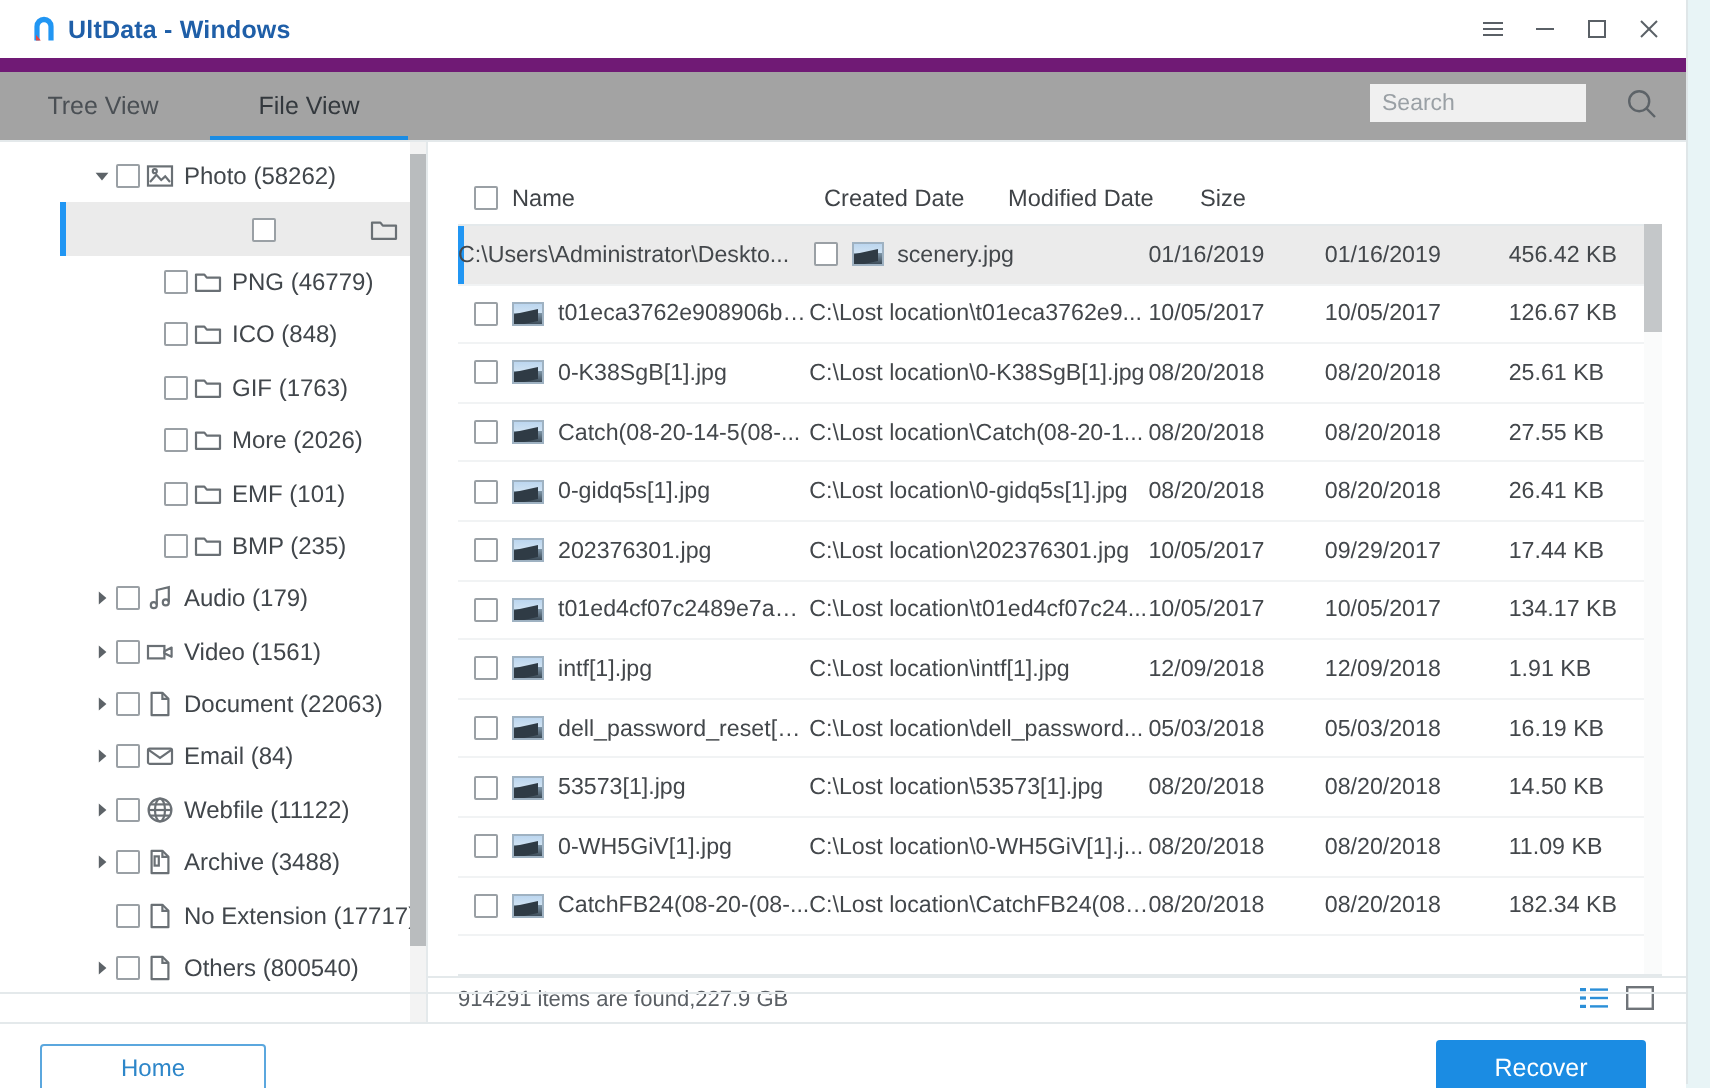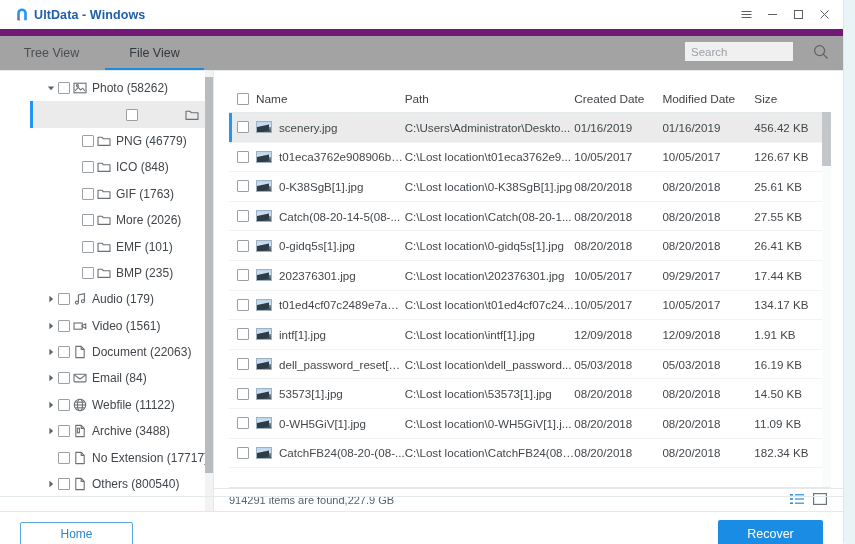--- a/index.html
+++ b/index.html
@@ -670,33 +670,32 @@
         </div>
       </div>
 
       <div class="filepane">
         <div class="grid-outer">
           <div class="head-row">
             <div class="col c-name">
               <span class="cb"></span>
               <span>Name</span>
             </div>
-            <div class="col c-path">Path</div>
             <div class="col c-cre">Created Date</div>
             <div class="col c-mod">Modified Date</div>
             <div class="col c-size">Size</div>
           </div>
           <div class="rows" id="rows">
               <div class="frow selected">
+                <div class="col c-path">C:\Users\Administrator\Deskto...</div>
                 <div class="col c-name">
                   <span class="cb"></span>
                   <span class="thumb"></span>
                   <span class="fname">scenery.jpg</span>
                 </div>
-                <div class="col c-path">C:\Users\Administrator\Deskto...</div>
                 <div class="col c-cre">01/16/2019</div>
                 <div class="col c-mod">01/16/2019</div>
                 <div class="col c-size">456.42 KB</div>
               </div>
               <div class="frow">
                 <div class="col c-name">
                   <span class="cb"></span>
                   <span class="thumb"></span>
                   <span class="fname">t01eca3762e908906be...</span>
                 </div>

